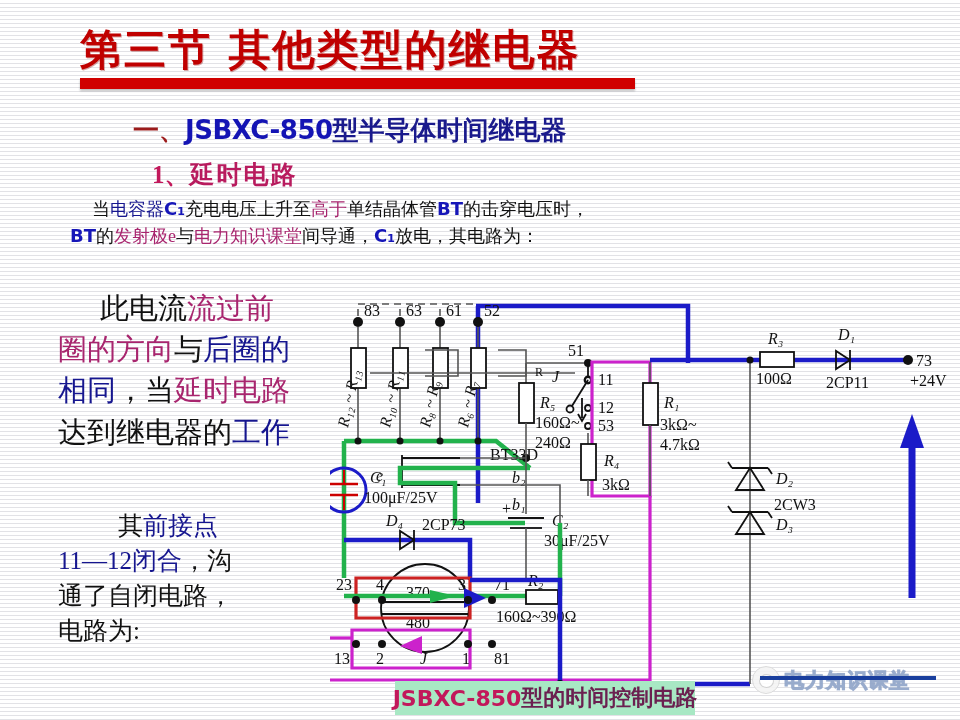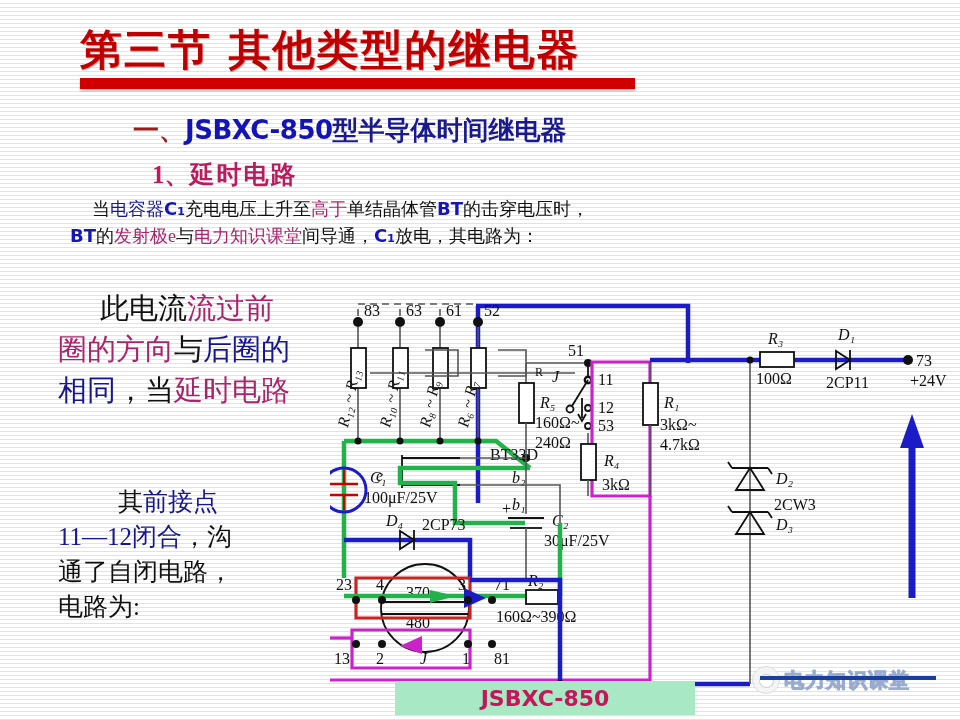--- a/index.html
+++ b/index.html
@@ -52,21 +52,21 @@
   .t-navyb{color:#16168f;}
   .t-blueb{color:#1616b8;font-weight:bold;font-family:"DejaVu Sans",sans-serif;}
   .t-mag{color:#a8256e;}
   .t-magb{color:#a8256e;font-weight:normal;}
 
   
   #left-col{position:absolute;left:58px;top:288px;width:262px;font-size:29px;line-height:1.42;text-align:justify;}
   #left-col .ln{white-space:nowrap;}
   #left-col .ind{padding-left:42px;}
 
-  #left-box{position:absolute;left:58px;top:484px;width:268px;font-size:25px;line-height:1.4;}
+  #left-box{position:absolute;left:58px;top:508px;width:268px;font-size:25px;line-height:1.4;}
   #left-box .ln{white-space:nowrap;}
   #left-box .ind{padding-left:60px;}
 
   
   #circuit-wrap{position:absolute;left:330px;top:278px;width:630px;height:420px;}
   #circuit-svg{display:block;}
 
   
   #caption{
     position:absolute;left:395px;top:681px;width:300px;height:34px;
@@ -130,20 +130,23 @@
 
   <div id="left-col">
     <div class="ln ind">
       <span class="t-black">此电流</span><span class="t-mag">流过前</span>
     </div>
     <div class="ln">
       <span class="t-mag">圈的方向</span><span class="t-black">与</span><span class="t-navyb">后圈的</span>
     </div>
     <div class="ln">
       <span class="t-navyb">相同</span><span class="t-black">，当</span><span class="t-mag">延时电路</span>
+    </div>
+    <div class="ln">
+      <span class="t-black">达到继电器的</span><span class="t-navyb">工作</span>
     </div>
   </div>
 
   <div id="left-box">
     <div class="ln ind">
       <span class="t-black">其</span><span class="t-navyb">前接点</span>
     </div>
     <div class="ln">
       <span class="t-navyb">11—12</span><span class="t-navyb">闭合</span><span class="t-black">，沟</span>
     </div>
@@ -412,20 +415,21 @@
       <text class="lbl" x="166" y="344">160Ω~390Ω</text>
 
       <path class="wb" d="M140 302 L230 302 L230 406 L420 406"></path>
       <circle class="nod" cx="230" cy="406" r="4"></circle>
       <path class="w" d="M420 330 L420 406"></path>
     </svg>
   </div>
 
   <div id="caption">
     <span class="c-red">JSBXC-850</span>
+      <span class="c-dk">型的时间控制电路</span>
   </div>
 
   <div id="watermark">
     <div id="wm-logo"></div>
     <div id="wm-text">电力知识课堂</div>
   </div>
   <div id="wm-strike"></div>
 
 </div>
 

